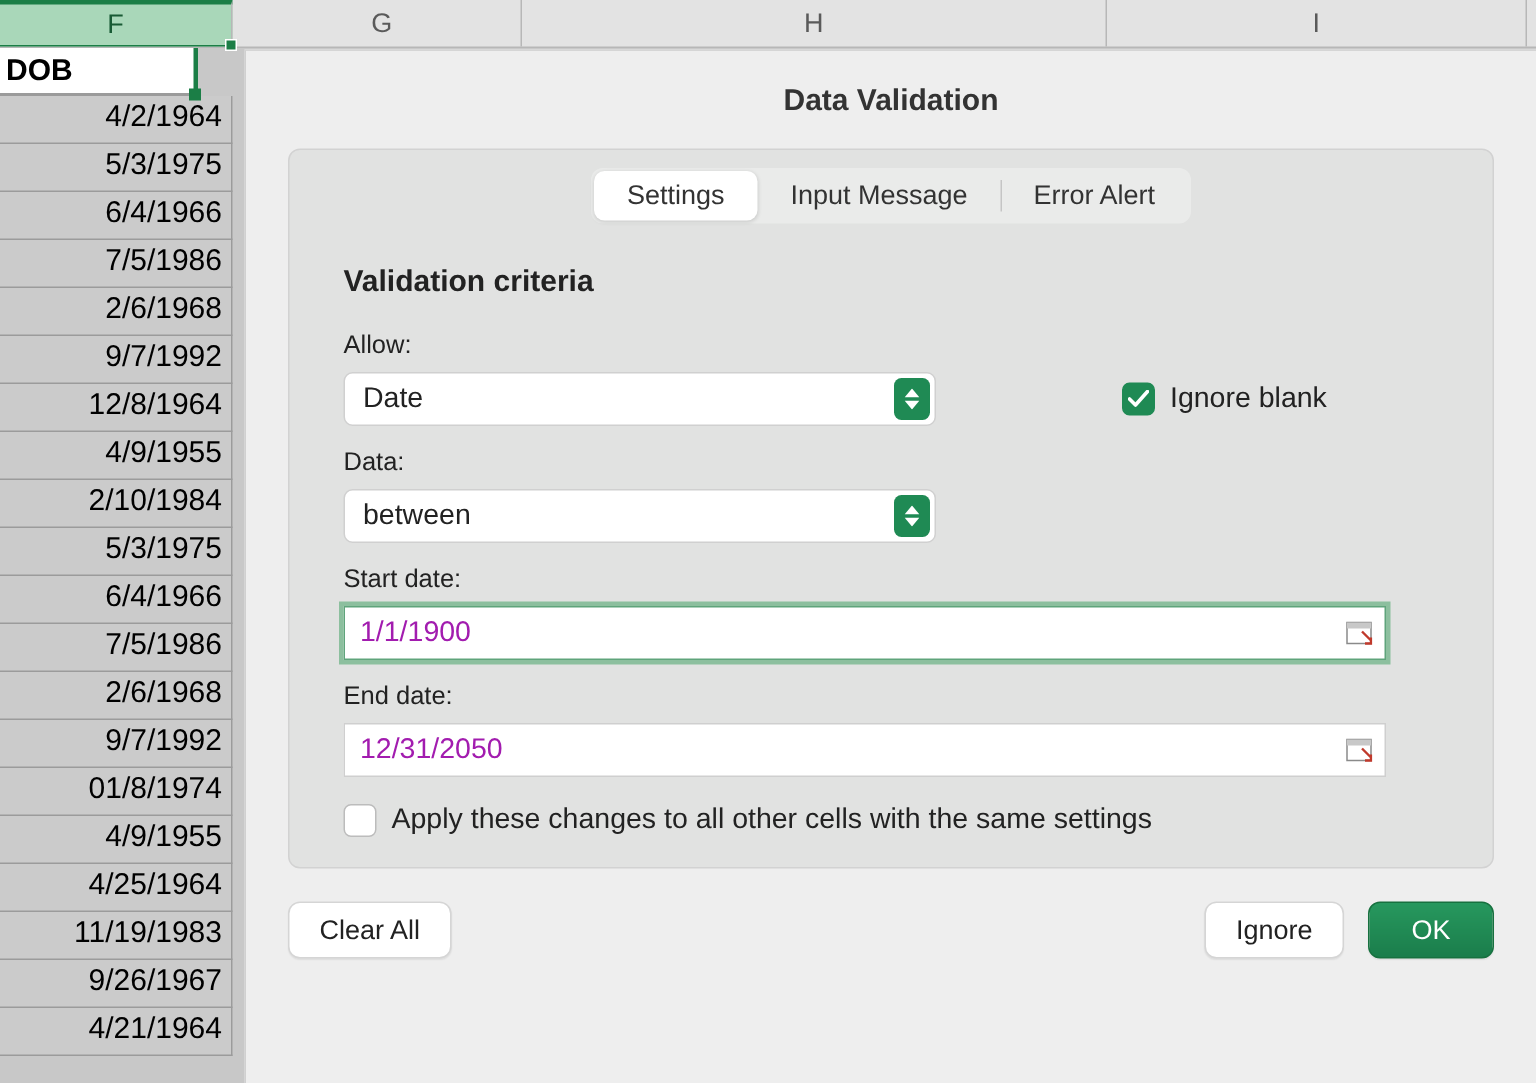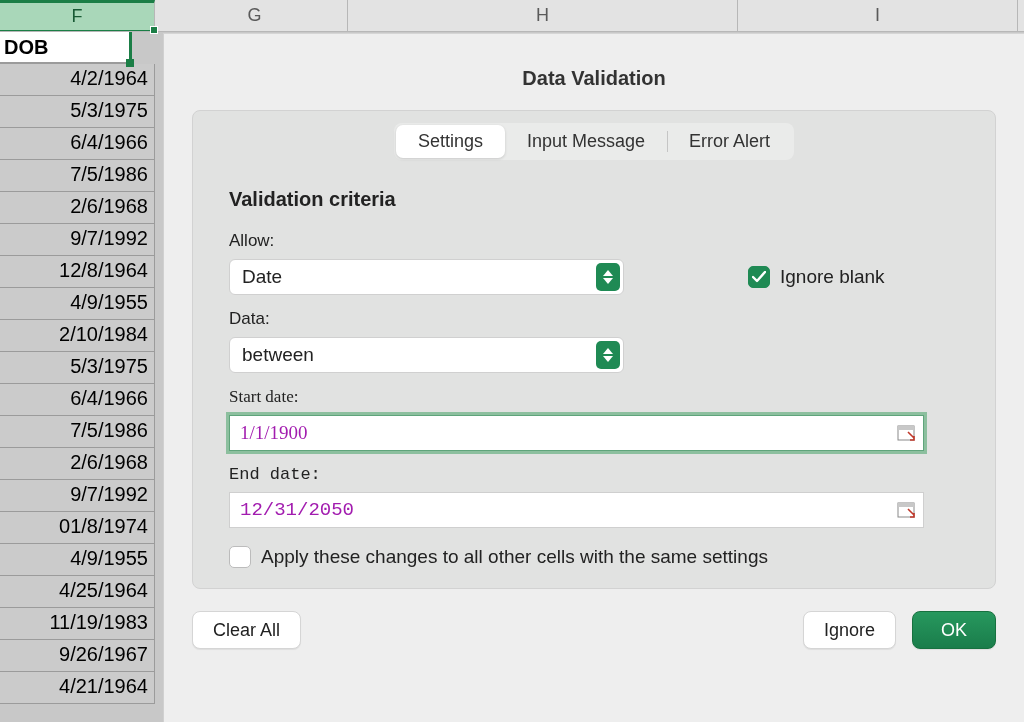--- a/index.html
+++ b/index.html
@@ -107,21 +107,20 @@
       background: #eeeeee;
       border-top: 1px solid #d5d5d5;
       border-left: 1px solid #d0d0d0;
     }
     .dialog-title {
       text-align: center;
       font-size: 20px;
       font-weight: 600;
       color: #333;
       padding: 22px 0 20px;
-      margin-top: 11px;
     }
     .dialog-body {
       padding: 0 28px;
     }
     .panel {
       background: #e1e2e1;
       border: 1px solid #d2d2d2;
       border-radius: 8px;
       padding: 0 0 20px 0;
       position: relative;
@@ -369,35 +368,35 @@
               <svg width="10" height="6" viewBox="0 0 10 6">
                   <path d="M0 6 L5 0 L10 6 Z" fill="#fff"></path>
                 </svg>
               <svg width="10" height="6" viewBox="0 0 10 6">
                   <path d="M0 0 L5 6 L10 0 Z" fill="#fff"></path>
                 </svg>
             </span>
           </div>
         </div>
 
-        <div class="row" style="margin-top:14px;font-family:Liberation Serif, serif;">
+        <div class="row" style="margin-top:14px;">
           <span class="lbl">Start date:</span>
           <div class="textfield focus">
             <span class="val">1/1/1900</span>
             <span class="rangeicon">
               <svg width="18" height="16" viewBox="0 0 18 16">
                 <rect x="1" y="1" width="16" height="14" fill="none" stroke="#8a8a8a"></rect>
                 <rect x="1" y="1" width="16" height="4" fill="#c8c8c8"></rect>
                 <path d="M11 7 L17 13 M13 15 L17 15 L17 11" stroke="#c0392b" stroke-width="1.6" fill="none"></path>
               </svg>
             </span>
           </div>
         </div>
 
-        <div class="row" style="margin-top:14px;font-family:Liberation Mono, monospace;">
+        <div class="row" style="margin-top:14px;">
           <span class="lbl">End date:</span>
           <div class="textfield">
             <span class="val">12/31/2050</span>
             <span class="rangeicon">
               <svg width="18" height="16" viewBox="0 0 18 16">
                 <rect x="1" y="1" width="16" height="14" fill="none" stroke="#8a8a8a"></rect>
                 <rect x="1" y="1" width="16" height="4" fill="#c8c8c8"></rect>
                 <path d="M11 7 L17 13 M13 15 L17 15 L17 11" stroke="#c0392b" stroke-width="1.6" fill="none"></path>
               </svg>
             </span>

